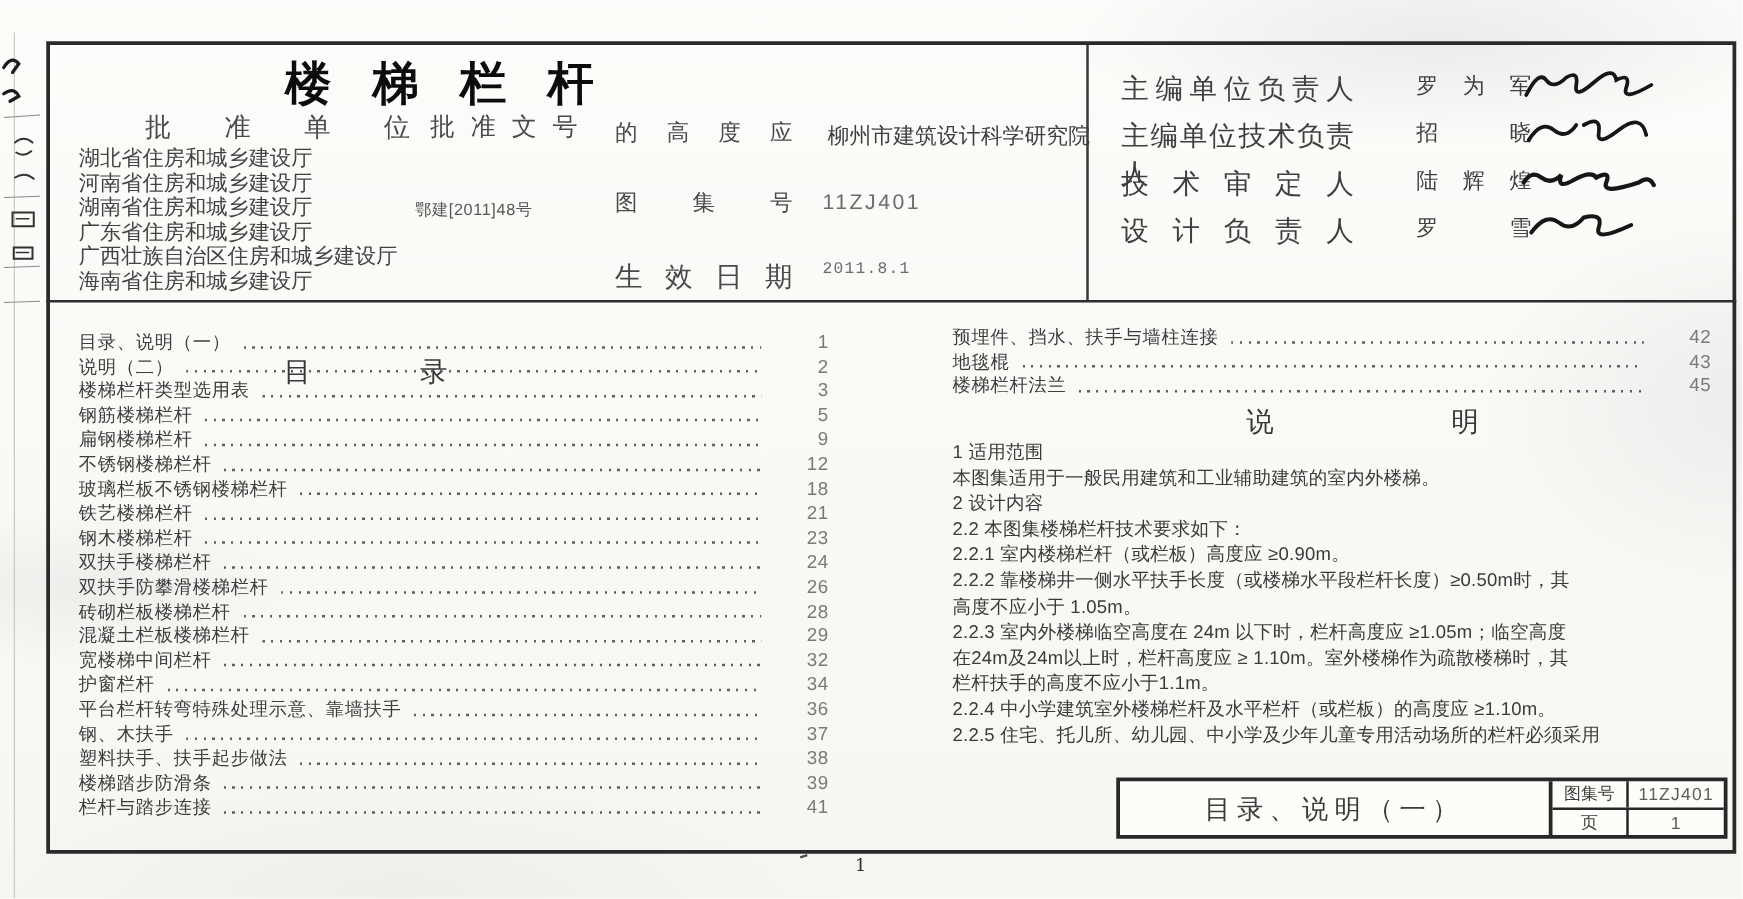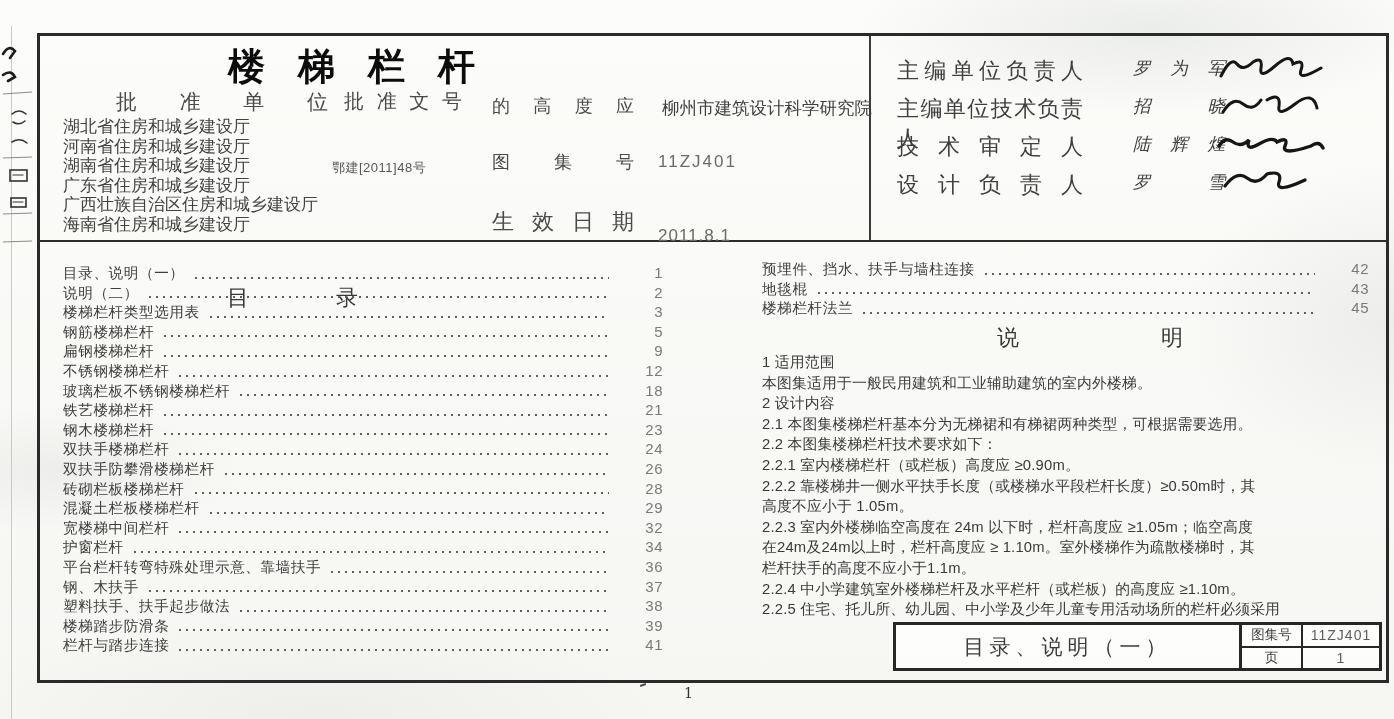--- a/index.html
+++ b/index.html
@@ -24,29 +24,29 @@
     letter-spacing:33px;color:#0c0c0c;white-space:nowrap;}
   .jlbl{position:absolute;color:#4a4a4a;text-align:justify;text-align-last:justify;white-space:normal;}
   #lbl-approval{left:116px;top:88px;width:212px;font-size:21px;}
   #lbl-docno{left:344px;top:88px;width:118px;font-size:20px;}
   #lbl-chief{left:492px;top:94px;width:142px;font-size:18px;}
   #lbl-atlas{left:492px;top:150px;width:142px;font-size:18px;}
   #lbl-date{left:492px;top:207px;width:142px;font-size:22px;}
   #val-chief{position:absolute;left:662px;top:96px;font-size:17.5px;color:#3f3f3f;white-space:nowrap;}
   #val-docno{position:absolute;left:332px;top:159px;font-size:13px;color:#575757;letter-spacing:0.5px;}
   #val-atlas{position:absolute;left:658px;top:152px;font-size:17px;color:#6b6b6b;letter-spacing:2px;}
-  #val-date{position:absolute;left:658px;top:226px;font-size:17px;color:#6b6b6b;letter-spacing:1px;}
+  #val-date{position:absolute;left:658px;top:207px;font-size:13px;color:#6b6b6b;letter-spacing:1px;font-family:Liberation Mono, monospace;}
   .approval-list{position:absolute;left:63px;top:117px;font-size:17px;line-height:19.6px;color:#424242;white-space:nowrap;}
 
   .sig-row{position:absolute;left:897px;width:480px;height:32px;}
   .sig-row.r1{top:56px}.sig-row.r2{top:94px}.sig-row.r3{top:132px}.sig-row.r4{top:170px}
   .sig-role{position:absolute;left:0;top:0;width:186px;font-size:22px;color:#3f3f3f;
     text-align:justify;text-align-last:justify;}
   .sig-name{position:absolute;left:236px;top:0;width:92px;font-size:17.5px;color:#3f3f3f;
-    text-align:justify;text-align-last:justify;font-style:italic;}
+    text-align:justify;text-align-last:justify;}
   .sig-scrawl{position:absolute;left:318px;top:-4px;}
 
   .toc-heading{position:absolute;left:227px;top:241px;width:131px;font-size:22px;color:#383838;
     text-align:justify;text-align-last:justify;margin-top:42px;}
   .notes-heading{position:absolute;left:997px;top:323px;width:186px;font-size:22px;color:#383838;
     text-align:justify;text-align-last:justify;}
   .toc-col{position:absolute;display:flex;flex-direction:column;}
   #toc-left{left:63px;top:264px;width:600px;}
   #toc-right{left:762px;top:260px;width:607px;}
   .toc-row{height:19.6px;display:flex;align-items:baseline;}
@@ -311,21 +311,20 @@
 
   <div class="notes-heading">说明</div>
   <div class="notes">
 
       <div class="note-line">1  适用范围</div>
 
       <div class="note-line">本图集适用于一般民用建筑和工业辅助建筑的室内外楼梯。</div>
 
       <div class="note-line">2  设计内容</div>
 
-      <div class="note-line">2.1  本图集楼梯栏杆基本分为无梯裙和有梯裙两种类型，可根据需要选用。</div>
 
       <div class="note-line">2.2  本图集楼梯栏杆技术要求如下：</div>
 
       <div class="note-line">2.2.1  室内楼梯栏杆（或栏板）高度应 ≥0.90m。</div>
 
       <div class="note-line">2.2.2  靠楼梯井一侧水平扶手长度（或楼梯水平段栏杆长度）≥0.50m时，其</div>
 
       <div class="note-line">高度不应小于 1.05m。</div>
 
       <div class="note-line">2.2.3  室内外楼梯临空高度在 24m 以下时，栏杆高度应 ≥1.05m；临空高度</div>

